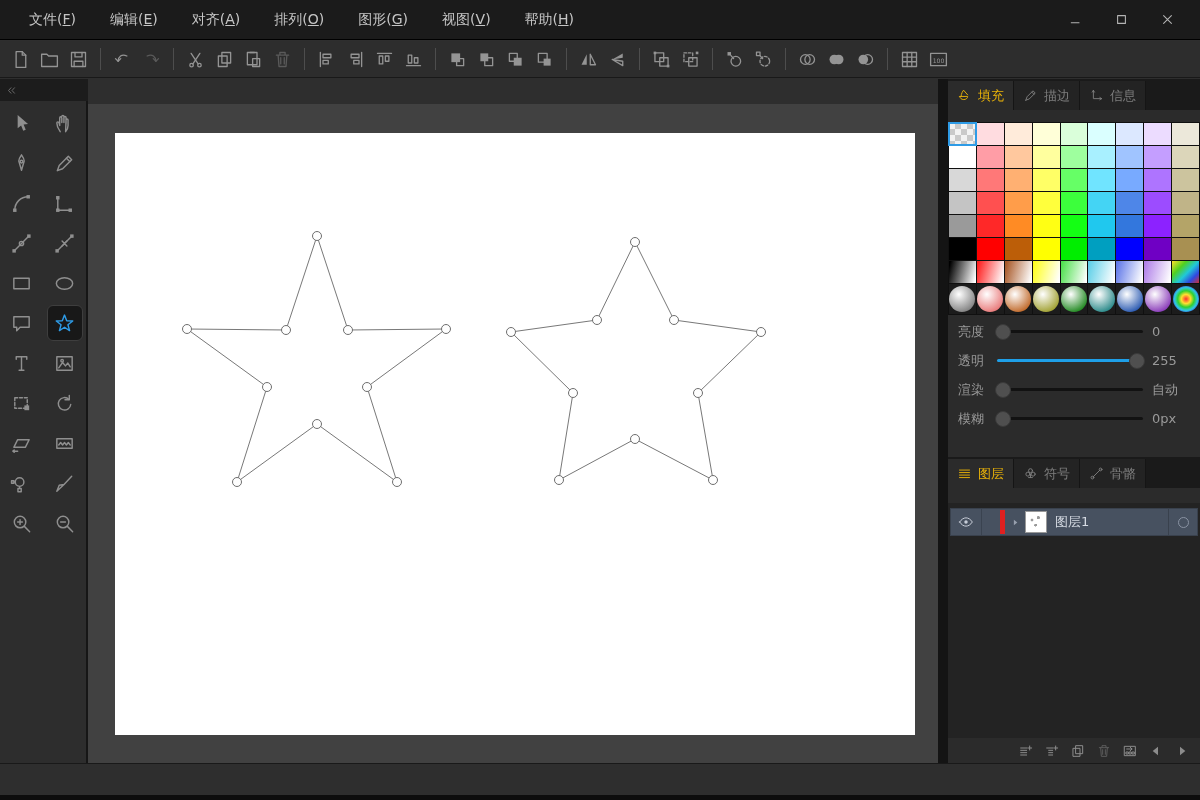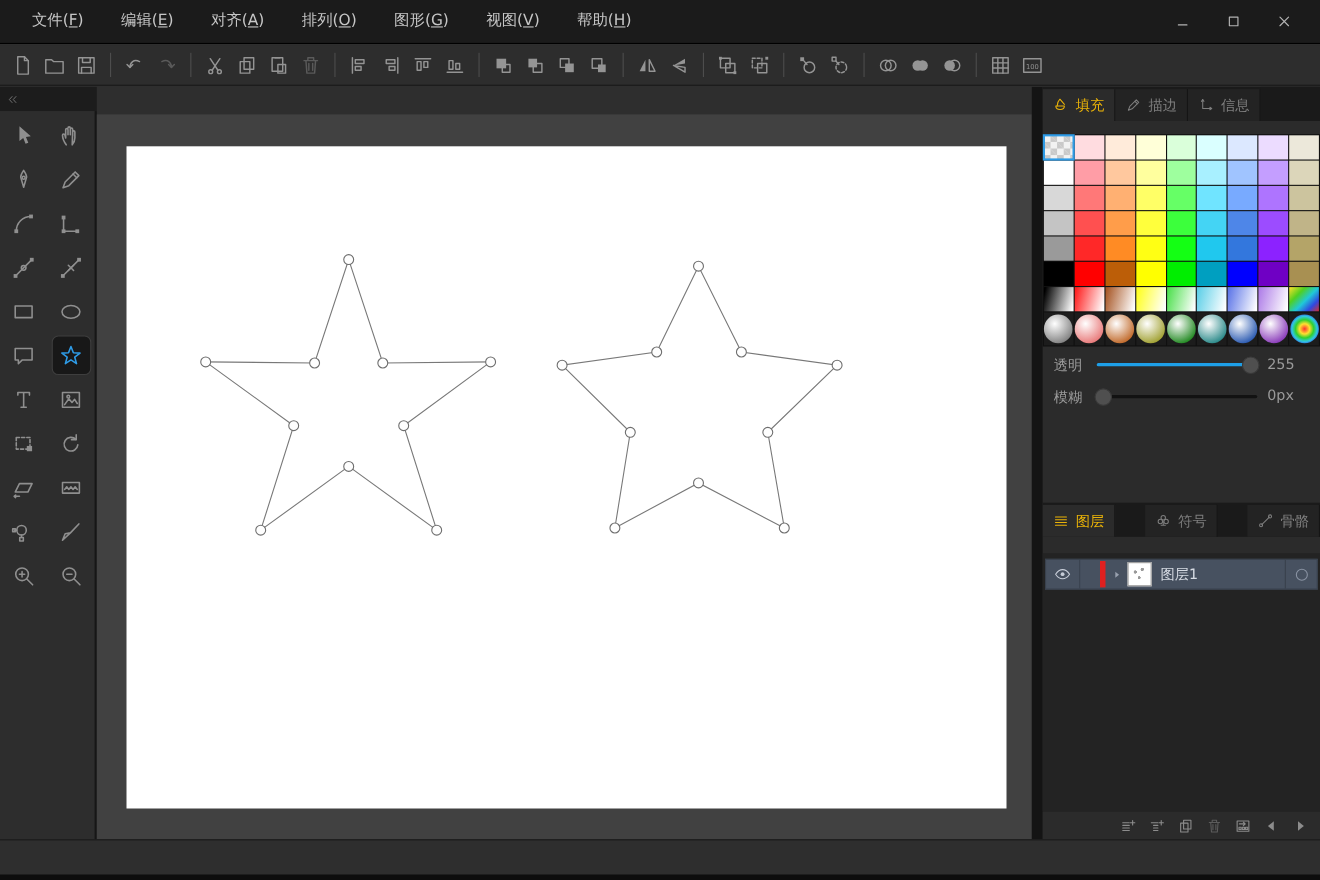--- a/index.html
+++ b/index.html
@@ -78,21 +78,21 @@
 
   .slider-rows{padding:2px 10px 0;}
   .slider-row{display:flex;align-items:center;height:29px;gap:9px;}
   .s-label{width:30px;font-size:13px;color:#9A9A9A;flex:none;}
   .s-track{flex:1;position:relative;height:3px;background:#121212;border-radius:2px;}
   .s-track.accent{background:#1E9FE8;}
   .s-thumb{position:absolute;top:50%;width:16px;height:16px;border-radius:50%;background:#4F4F4F;
            border:1px solid #3A3A3A;transform:translate(-50%,-50%);box-sizing:border-box;}
   .s-value{width:38px;font-size:13px;color:#9A9A9A;flex:none;}
 
-  .layers-tabs{position:absolute;left:0;top:378px;width:100%;gap:27px;}
+  .layers-tabs{position:absolute;left:0;top:378px;width:100%;}
   .layers-list{position:absolute;left:0;top:424px;width:100%;height:235px;background:#232323;
                padding-top:4px;box-sizing:border-box;}
   .layer-row{height:28px;margin:1px 2px;background:#475160;display:flex;align-items:center;
              border:1px solid #39414D;box-sizing:border-box;}
   .lr-eye{width:30px;height:100%;display:flex;align-items:center;justify-content:center;
           color:#C7CDD8;border-right:1px solid #3A4350;}
   .lr-eye svg{width:16px;height:16px;}
   .lr-spacer{width:18px;height:100%;}
   .lr-marker{width:5px;height:24px;flex:none;}
   .lr-arrow{width:20px;display:flex;align-items:center;justify-content:center;color:#98A0AE;}
@@ -742,25 +742,39 @@
           <div class="ball" style="background: radial-gradient(circle at 38% 32%, rgb(255, 255, 255), rgb(136, 56, 184) 78%);"></div>
         </div>
         <div class="swatch sphere-cell">
           <div class="ball" style="background: radial-gradient(circle, rgb(255, 48, 48) 0%, rgb(255, 224, 48) 25%, rgb(48, 208, 48) 45%, rgb(48, 200, 224) 62%, rgb(48, 64, 224) 80%, rgb(192, 48, 208) 100%);"></div>
         </div>
       </div>
 
 
     <div class="slider-rows" id="sliders">
         <div class="slider-row">
+          <span class="s-label">亮度</span>
+          <div class="s-track">
+            <div class="s-thumb" style="left: 4%;"></div>
+          </div>
+          <span class="s-value">0</span>
+        </div>
+        <div class="slider-row">
           <span class="s-label">透明</span>
           <div class="s-track accent">
             <div class="s-thumb" style="left: 96%;"></div>
           </div>
           <span class="s-value">255</span>
+        </div>
+        <div class="slider-row">
+          <span class="s-label">渲染</span>
+          <div class="s-track">
+            <div class="s-thumb" style="left: 4%;"></div>
+          </div>
+          <span class="s-value">自动</span>
         </div>
         <div class="slider-row">
           <span class="s-label">模糊</span>
           <div class="s-track">
             <div class="s-thumb" style="left: 4%;"></div>
           </div>
           <span class="s-value">0px</span>
         </div>
       </div>
 

